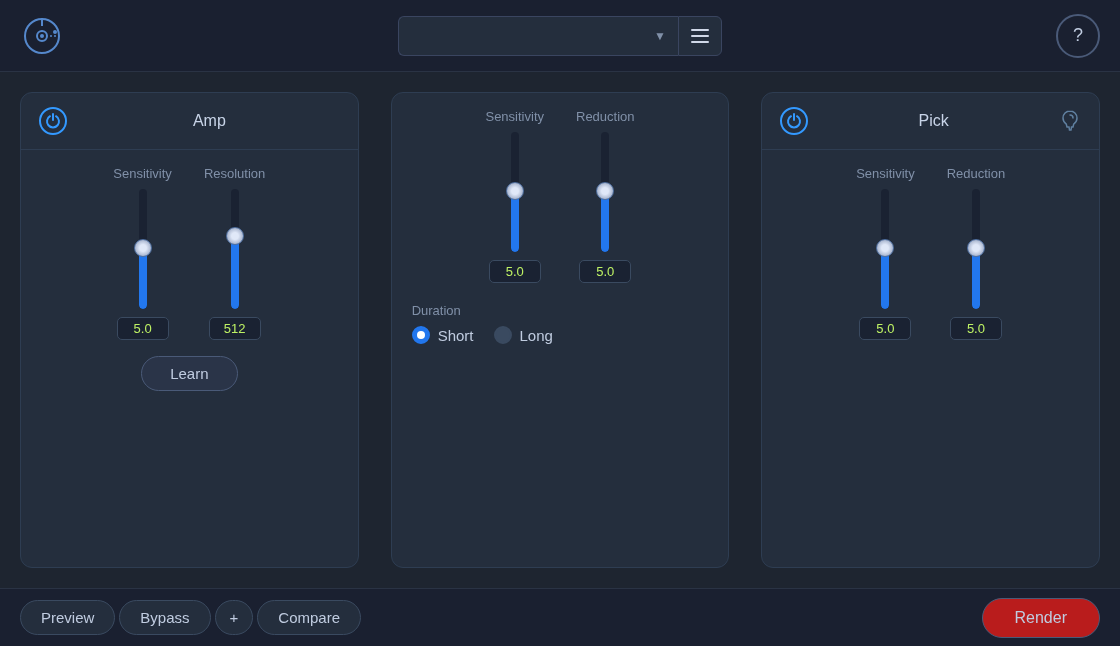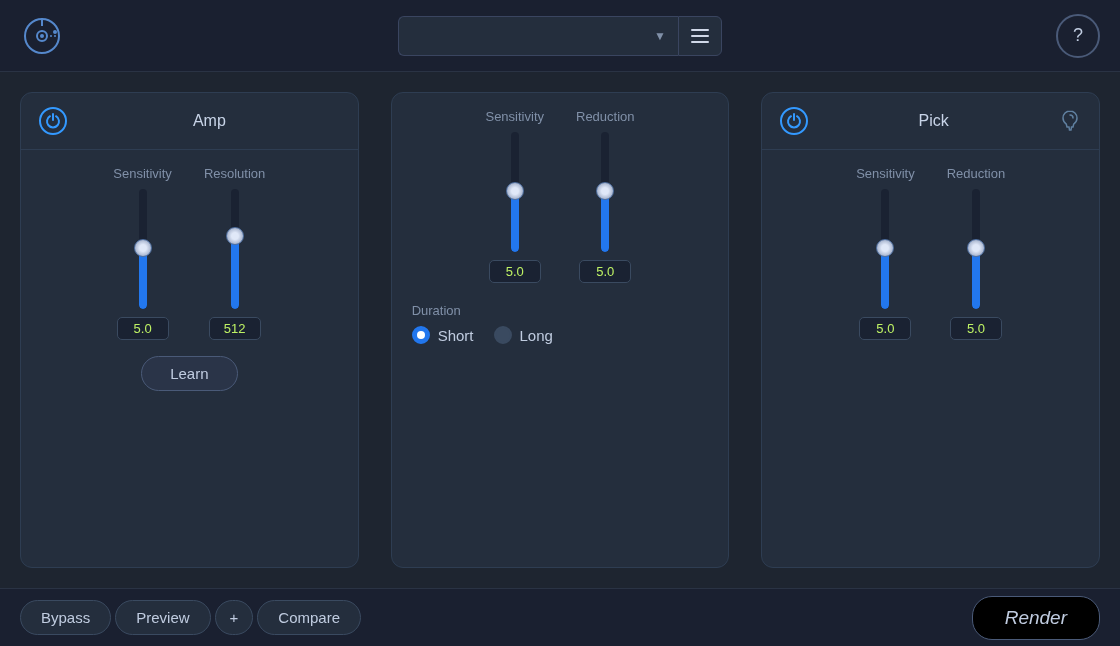--- a/index.html
+++ b/index.html
@@ -371,28 +371,27 @@
     .footer-btn-plus {
       background: #242e3d;
       border: 1px solid #3a4a60;
       border-radius: 20px;
       color: #c0cce0;
       font-size: 15px;
       padding: 8px 14px;
       cursor: pointer;
     }
     .render-btn {
-      background: #000000;
+      background: #b91c1c;
       border: 1px solid #4a5a78;
       border-radius: 20px;
       color: #c0cce0;
-      font-size: 19px;
+      font-size: 16px;
       padding: 10px 32px;
       cursor: pointer;
-      font-style: italic;
     }
 
     
     .power-svg {
       width: 16px;
       height: 16px;
     }
   </style>
 </head>
 <body>
@@ -549,19 +548,19 @@
         </div>
       </div>
 
     </div>
   </div>
 
 </div>
 
 <div class="footer">
   <div class="footer-left">
+    <button class="footer-btn">Preview</button>
     <button class="footer-btn">Bypass</button>
-    <button class="footer-btn">Preview</button>
     <button class="footer-btn-plus">+</button>
     <button class="footer-btn">Compare</button>
   </div>
   <button class="render-btn">Render</button>
 </div>
 
 </body></html>

